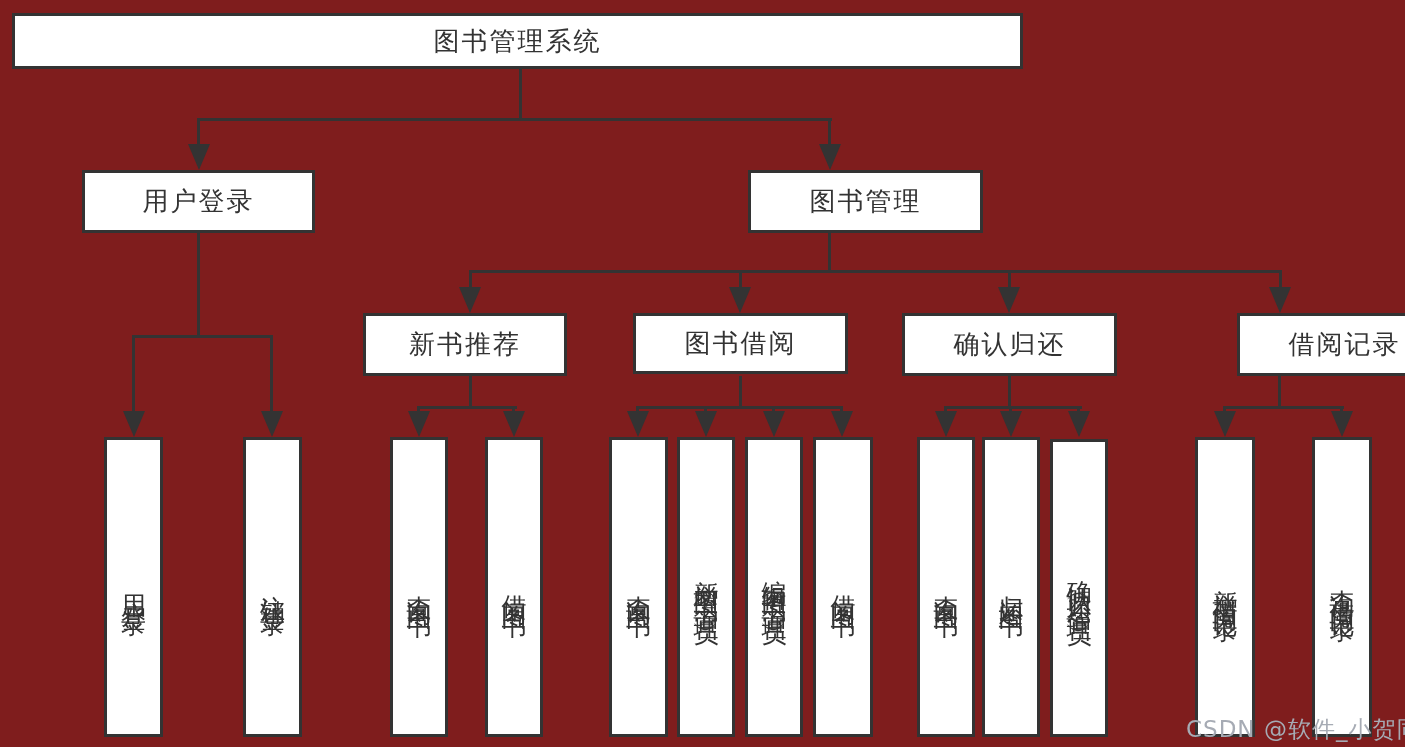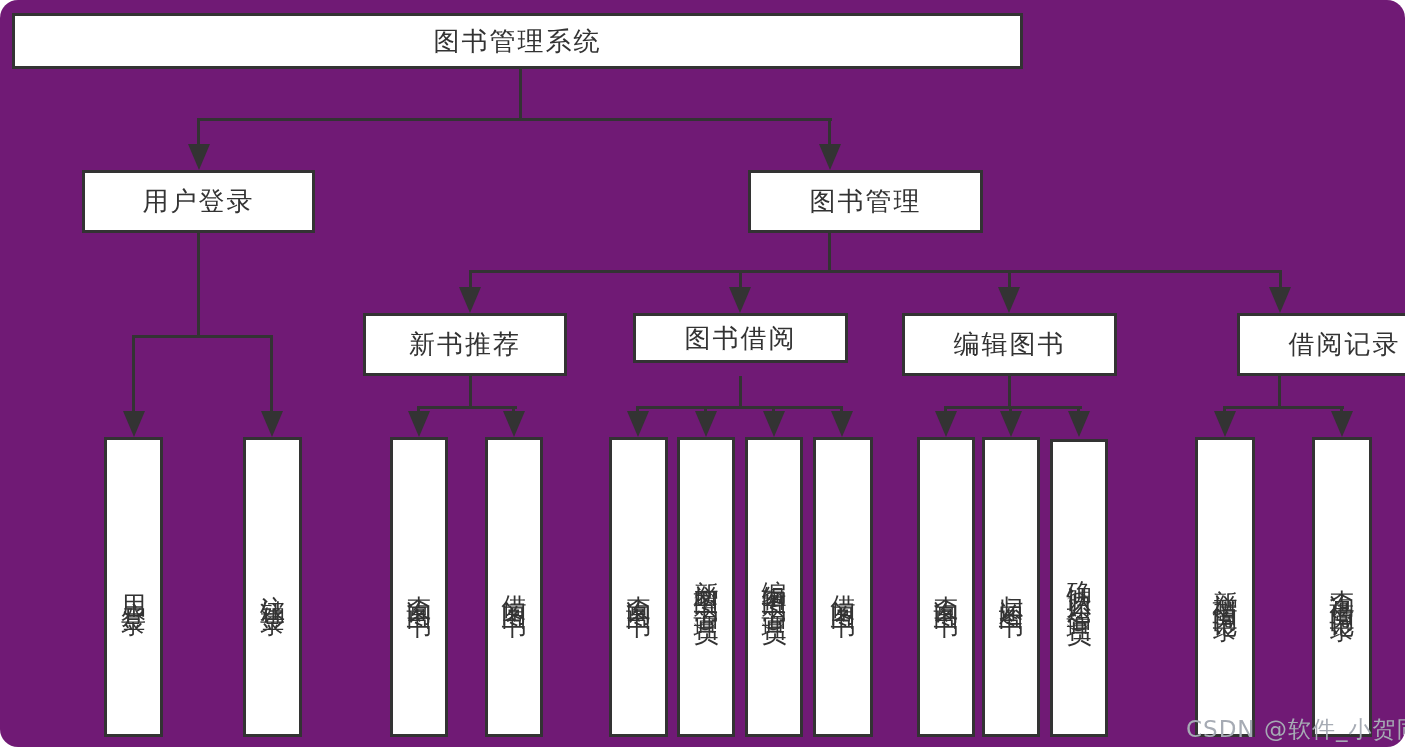--- a/index.html
+++ b/index.html
@@ -1,17 +1,17 @@
 <!DOCTYPE html>
 <html><head>
 <meta charset="utf-8">
 <style>
   html,body{margin:0;padding:0;background:#ffffff;}
   body{font-family:"DejaVu Sans","Liberation Sans",sans-serif;}
-  #stage{position:relative;width:1405px;height:747px;background:#701a75;overflow:hidden;border-radius:18px;}
+  #stage{position:relative;width:1405px;height:747px;background:#7f1d1d;overflow:hidden;}
 
   .hbox{
     position:absolute;
     border:3px solid #333333;
     background:#ffffff;
     box-sizing:border-box;
     display:flex;align-items:center;justify-content:center;
     font-size:26px;color:#333333;
     letter-spacing:2px;
     z-index:2;
@@ -81,25 +81,25 @@
   <div class="line" style="left:739px;top:270px;width:3px;height:22px"></div>
   <div class="arrow" style="left:729px;top:287px"></div>
   <div class="line" style="left:1008px;top:270px;width:3px;height:22px"></div>
   <div class="arrow" style="left:998px;top:287px"></div>
   <div class="line" style="left:1279px;top:270px;width:3px;height:22px"></div>
   <div class="arrow" style="left:1269px;top:287px"></div>
 
   <div class="hbox" style="left:363px;top:313px;width:204px;height:63px">
     <span>新书推荐</span>
   </div>
-  <div class="hbox" style="left:633px;top:313px;width:215px;height:50px">
+  <div class="hbox" style="left:633px;top:313px;width:215px;height:61px">
     <span>图书借阅</span>
   </div>
   <div class="hbox" style="left:902px;top:313px;width:215px;height:63px">
-    <span>编辑图书</span>
+    <span>确认归还</span>
   </div>
   <div class="hbox" style="left:1237px;top:313px;width:215px;height:63px">
     <span>借阅记录</span>
   </div>
 
   <div class="line" style="left:469px;top:376px;width:3px;height:32px"></div>
   <div class="line" style="left:417px;top:406px;width:100px;height:3px"></div>
   <div class="line" style="left:417px;top:406px;width:3px;height:9px"></div>
   <div class="arrow" style="left:408px;top:411px"></div>
   <div class="line" style="left:512px;top:406px;width:3px;height:9px"></div>

